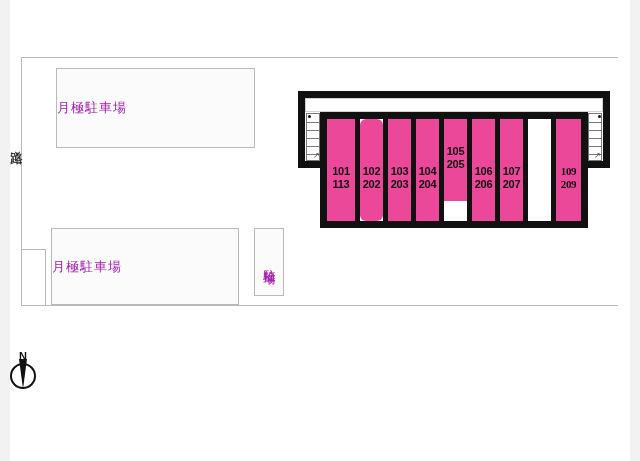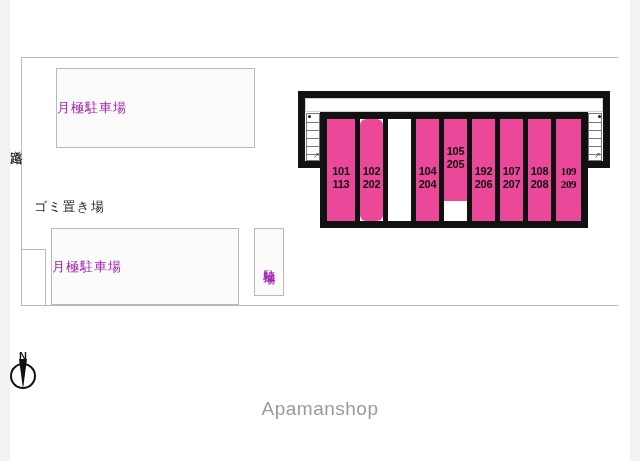--- a/index.html
+++ b/index.html
@@ -208,21 +208,20 @@
 
   <div class="site-line h" style="left:21px; top:249px; width:24px;"></div>
   <div class="site-line v" style="left:45px; top:249px; height:56px;"></div>
 
   <div class="free-label vertical" style="left:7px; top:140px;">道路</div>
 
   <div class="lot" style="left:56px; top:68px; width:199px; height:80px;">
     <div class="lot-label">月極駐車場</div>
   </div>
 
-  <div class="free-label" style="left:34px; top:198px;">ゴミ置き場</div>
 
   <div class="lot" style="left:51px; top:228px; width:188px; height:77px;">
     <div class="lot-label">月極駐車場</div>
   </div>
 
   <div class="lot" style="left:254px; top:228px; width:30px; height:68px;">
     <div class="lot-label vertical">駐輪場</div>
   </div>
 
   <div id="building" style="left:298px; top:91px; width:312px; height:138px;">
@@ -255,48 +254,48 @@
         <span>101</span>
         <span>113</span>
       </div>
     </div>
     <div class="unit" style="left:62px;  top:28px; width:23px; height:102px;border-radius:6px;">
       <div class="unit-nums">
         <span>102</span>
         <span>202</span>
       </div>
     </div>
+    <div class="unit" style="left:90px;  top:28px; width:23px; height:102px;">
+      <div class="unit-nums">
+        <span>103</span>
+        <span>203</span>
+      </div>
+    </div>
     <div class="unit" style="left:118px; top:28px; width:23px; height:102px;">
       <div class="unit-nums">
         <span>104</span>
         <span>204</span>
       </div>
     </div>
     <div class="unit" style="left:146px; top:28px; width:23px; height:82px;">
       <div class="unit-nums">
         <span>105</span>
         <span>205</span>
       </div>
     </div>
     <div class="unit" style="left:174px; top:28px; width:23px; height:102px;">
       <div class="unit-nums">
-        <span>192</span>
+        <span>106</span>
         <span>206</span>
       </div>
     </div>
     <div class="unit" style="left:202px; top:28px; width:23px; height:102px;text-decoration:underline;">
       <div class="unit-nums">
         <span>107</span>
         <span>207</span>
-      </div>
-    </div>
-    <div class="unit" style="left:230px; top:28px; width:23px; height:102px;">
-      <div class="unit-nums">
-        <span>108</span>
-        <span>208</span>
       </div>
     </div>
     <div class="unit" style="left:258px; top:28px; width:25px; height:102px;font-family:Liberation Serif, serif;">
       <div class="unit-nums">
         <span>109</span>
         <span>209</span>
       </div>
     </div>
 
     <div class="stairs" style="left:8px; top:22px; width:14px; height:48px;">
@@ -320,15 +319,14 @@
     </div>
 
   </div>
 
   <div id="compass" style="left:10px; top:350px; width:26px; height:42px;">
     <div class="compass-n">N</div>
     <div class="compass-circle"></div>
     <div class="compass-needle"></div>
   </div>
 
-  <div id="watermark" style="top:398px;">Apamanshop</div>
 
 </div>
 
 </body></html>

